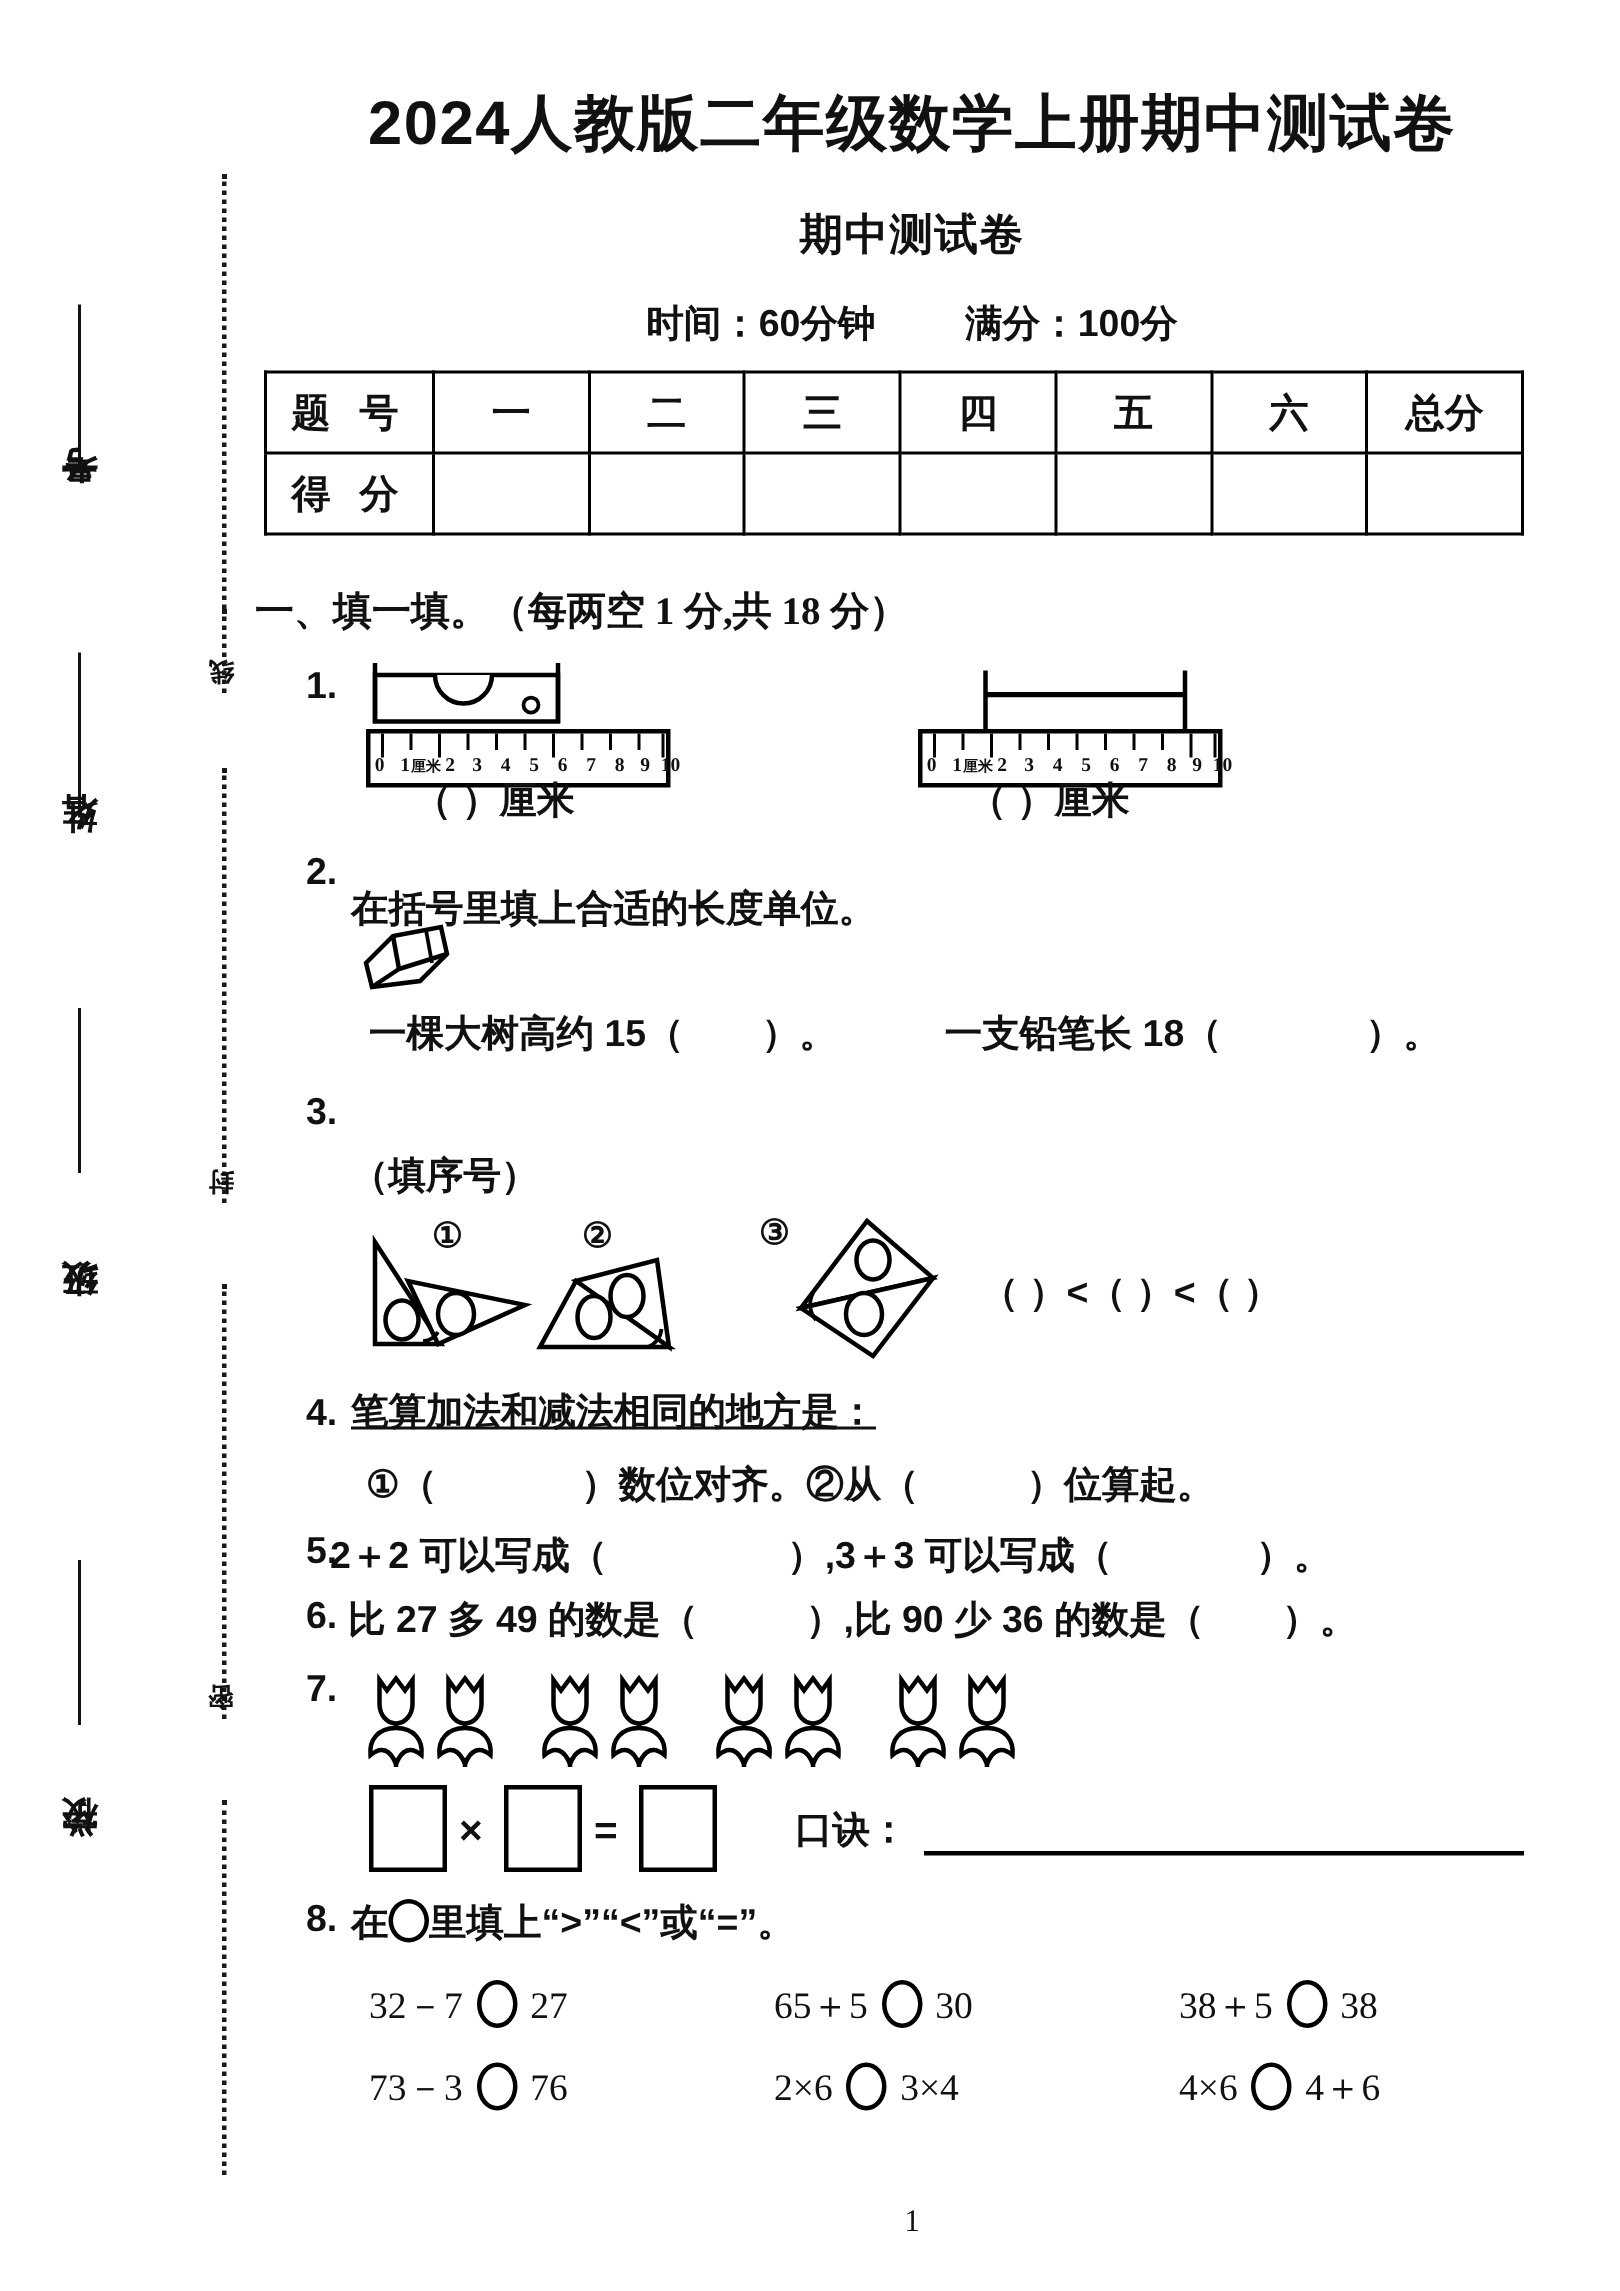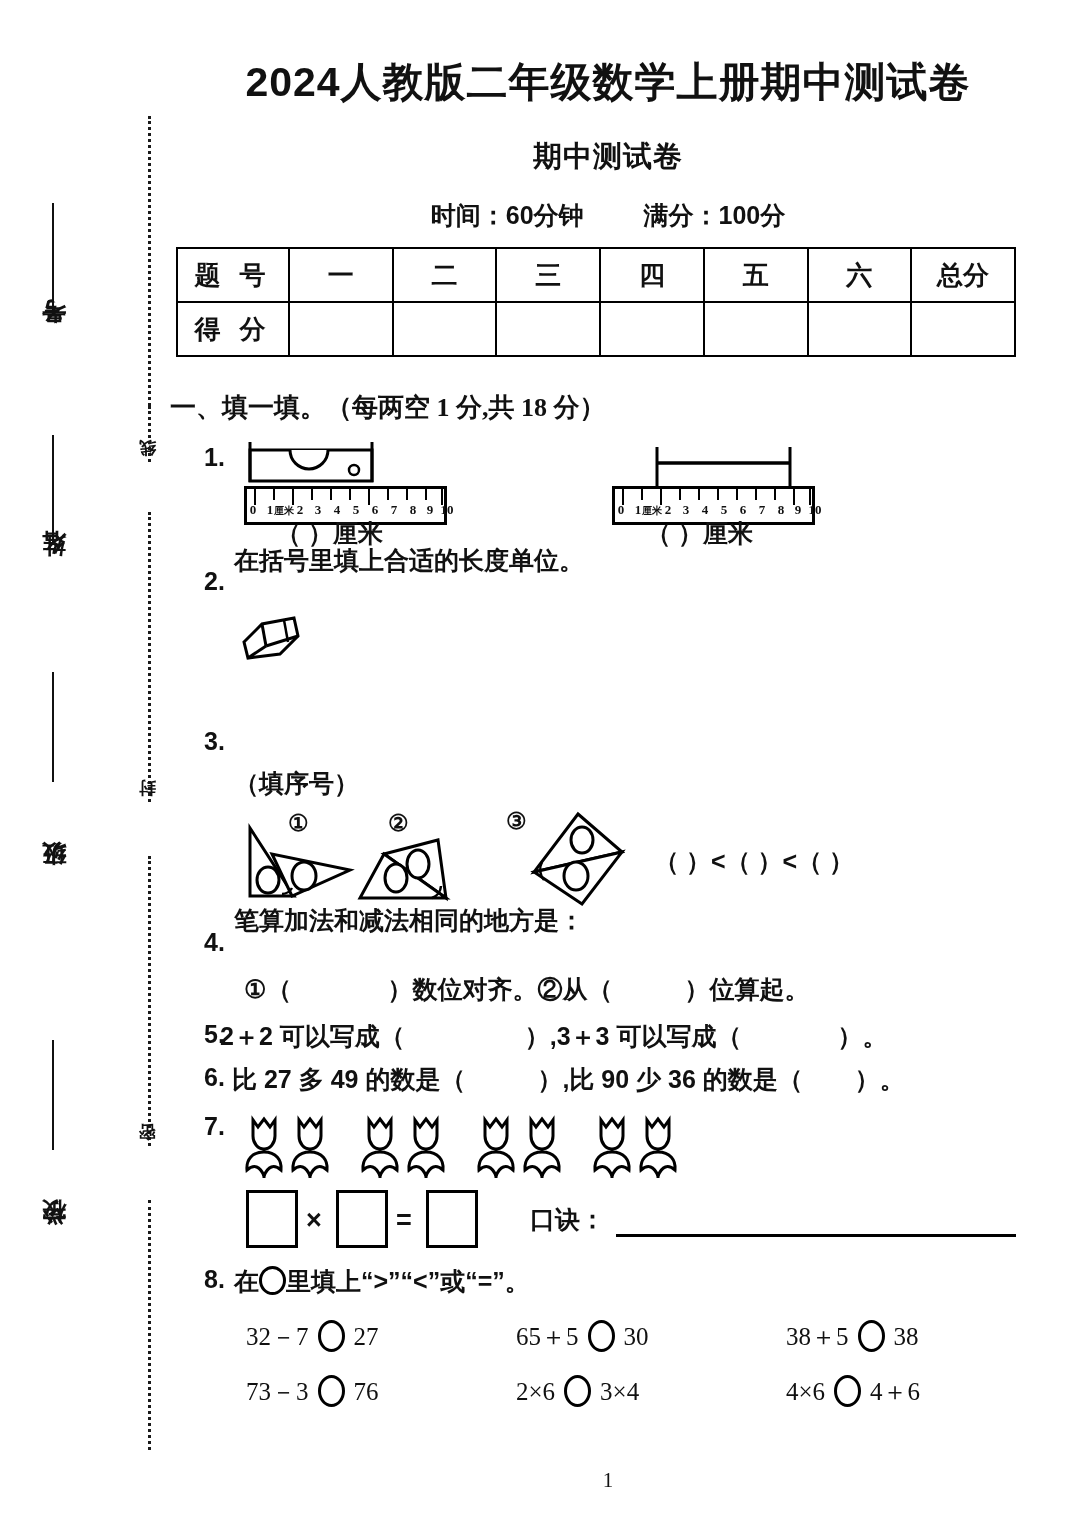--- a/index.html
+++ b/index.html
@@ -398,29 +398,32 @@
     <div class="ruler-label" style="left:112px;top:62px;">5</div>
     <div class="ruler-label" style="left:131px;top:62px;">6</div>
     <div class="ruler-label" style="left:150px;top:62px;">7</div>
     <div class="ruler-label" style="left:169px;top:62px;">8</div>
     <div class="ruler-label" style="left:186px;top:62px;">9</div>
     <div class="ruler-label" style="left:203px;top:62px;">10</div>
   </div>
   <div class="blank-paren" style="left:478px; top:517px;">（       ）厘米</div>
 
   <div class="qnum" style="left:36px; top:567px;">2.</div>
-  <div class="qtext" style="left:66px; top:544px;text-align:center;">在括号里填上合适的长度单位。</div>
+  <div class="qtext" style="left:66px; top:589px;text-align:center;">在括号里填上合适的长度单位。</div>
 
   <svg class="eraser-icon" style="left:72px; top:612px;" width="64" height="50">
     <polygon points="4,30 22,12 54,6 58,24 40,42 8,46" fill="#fff" stroke="#000" stroke-width="3"></polygon>
     <line x1="22" y1="12" x2="26" y2="34" stroke="#000" stroke-width="3"></line>
     <line x1="26" y1="34" x2="8" y2="46" stroke="#000" stroke-width="3"></line>
     <line x1="26" y1="34" x2="58" y2="24" stroke="#000" stroke-width="3"></line>
     <line x1="44" y1="8" x2="48" y2="30" stroke="#000" stroke-width="2.5"></line>
   </svg>
+  <div class="qtext" style="left:78px; top:672px;">
+    <span>一棵大树高约 15（</span><span class="sp-s"></span><span>）。</span><span class="sp-m"></span><span>一支铅笔长 18（</span><span class="sp-l"></span><span>）。</span>
+  </div>
 
   <div class="qnum" style="left:36px; top:727px;">3.</div>
   <div class="qtext" style="left:66px; top:767px;">（填序号）</div>
 
   <div class="circled-num" style="left:120px; top:810px;">①</div>
   <svg class="angle-fig" style="left:74px; top:818px;" width="120" height="88">
     <polygon points="8,10 8,78 52,78" fill="#fff" stroke="#000" stroke-width="3"></polygon>
     <polygon points="50,78 30,36 108,52" fill="#fff" stroke="#000" stroke-width="3"></polygon>
     <ellipse cx="26" cy="62" rx="11" ry="13" fill="#fff" stroke="#000" stroke-width="3"></ellipse>
     <ellipse cx="62" cy="58" rx="12" ry="14" fill="#fff" stroke="#000" stroke-width="3"></ellipse>
@@ -441,21 +444,21 @@
     <polygon points="54,8 98,46 10,66" fill="#fff" stroke="#000" stroke-width="3"></polygon>
     <polygon points="10,66 98,46 58,98" fill="#fff" stroke="#000" stroke-width="3"></polygon>
     <ellipse cx="58" cy="34" rx="11" ry="13" fill="#fff" stroke="#000" stroke-width="3"></ellipse>
     <ellipse cx="52" cy="70" rx="12" ry="14" fill="#fff" stroke="#000" stroke-width="3"></ellipse>
     <path d="M 18 56 A 16 16 0 0 0 20 74" fill="none" stroke="#000" stroke-width="2.5"></path>
   </svg>
 
   <div class="blank-paren" style="left:486px; top:845px;">（        ）&lt;（        ）&lt;（        ）</div>
 
   <div class="qnum" style="left:36px; top:928px;">4.</div>
-  <div class="qtext" style="left:66px; top:904px;">笔算加法和减法相同的地方是：</div>
+  <div class="qtext" style="left:66px; top:924px;text-decoration:underline;">笔算加法和减法相同的地方是：</div>
   <div class="qtext" style="left:76px; top:973px;">
     <span>①（</span><span class="sp-l"></span><span>）数位对齐。</span><span>②从（</span><span class="sp-m"></span><span>）位算起。</span>
   </div>
 
   <div class="qnum" style="left:36px; top:1020px;">5.</div>
   <div class="qtext" style="left:52px; top:1020px;">
     <span>2＋2 可以写成（</span><span class="sp-xl"></span><span>）,</span><span>3＋3 可以写成（</span><span class="sp-l"></span><span>）。</span>
   </div>
 
   <div class="qnum" style="left:36px; top:1063px;">6.</div>

